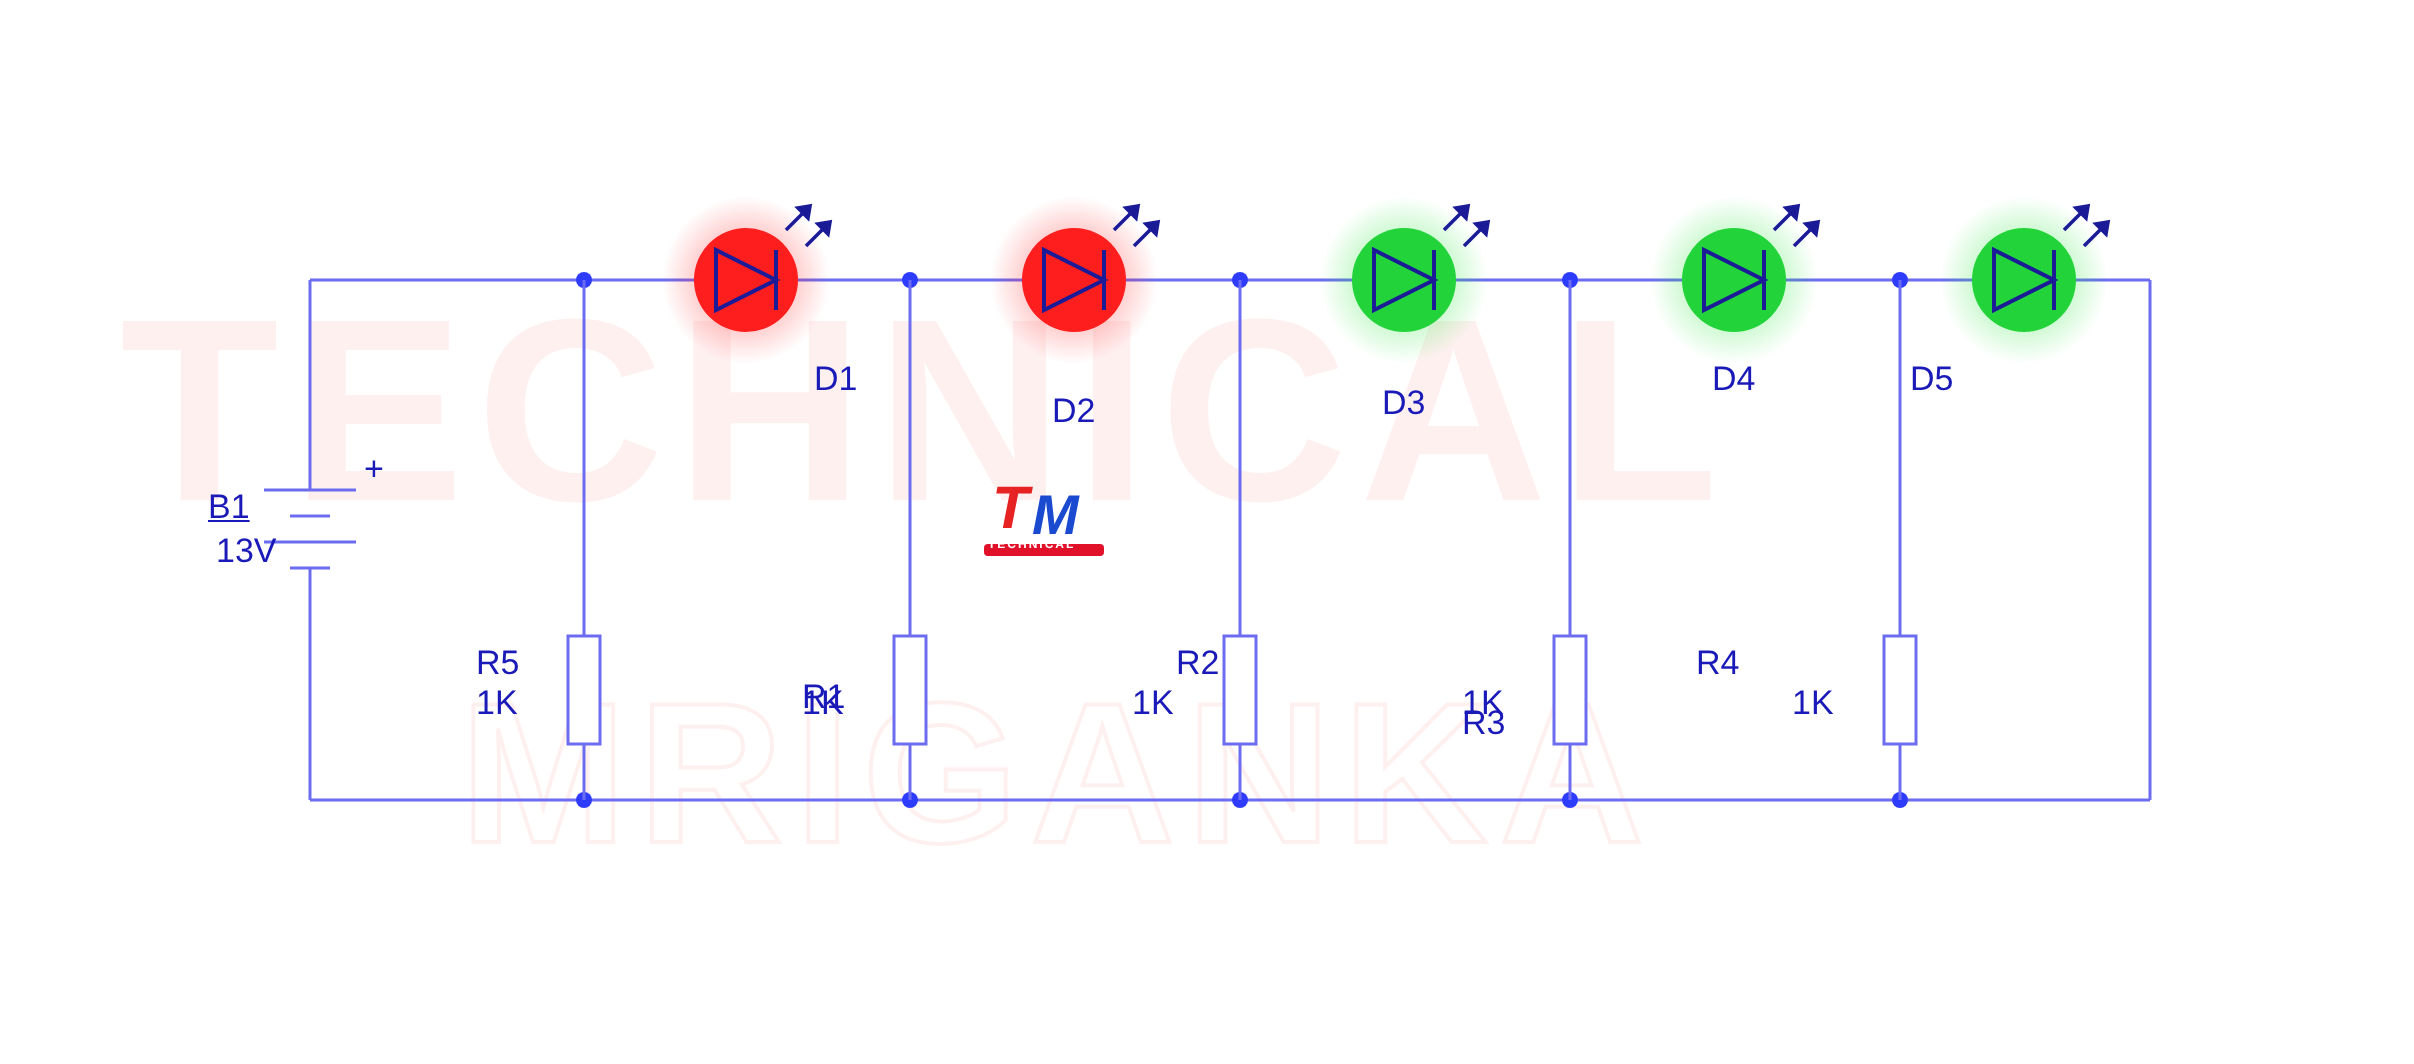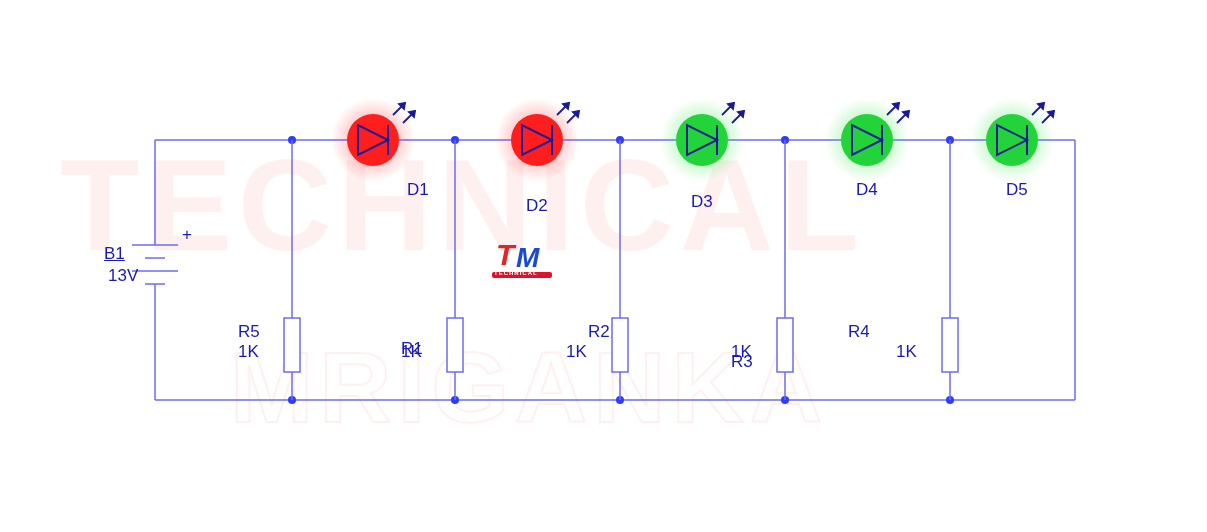--- a/index.html
+++ b/index.html
@@ -155,21 +155,21 @@
 </svg>
 
 <div class="lbl" style="left:182px;top:225px;">+</div>
 <div class="lbl" style="left:104px;top:244px;text-decoration:underline;">B1</div>
 <div class="lbl" style="left:108px;top:266px;">13V</div>
 
 <div class="lbl" style="left:362px;top:180px;margin-left:45px;">D1</div>
 <div class="lbl" style="left:526px;top:196px;">D2</div>
 <div class="lbl" style="left:691px;top:192px;">D3</div>
 <div class="lbl" style="left:856px;top:180px;">D4</div>
-<div class="lbl" style="left:1006px;top:180px;">D5</div>
+<div class="lbl" style="left:955px;top:180px;">D5</div>
 
 <div class="lbl" style="left:238px;top:322px;">R5</div>
 <div class="lbl" style="left:238px;top:342px;">1K</div>
 <div class="lbl" style="left:401px;top:339px;text-align:right;">R1</div>
 <div class="lbl" style="left:401px;top:342px;">1K</div>
 <div class="lbl" style="left:588px;top:322px;">R2</div>
 <div class="lbl" style="left:566px;top:342px;">1K</div>
 <div class="lbl" style="left:731px;top:322px;margin-top:30px;">R3</div>
 <div class="lbl" style="left:731px;top:342px;">1K</div>
 <div class="lbl" style="left:848px;top:322px;">R4</div>

